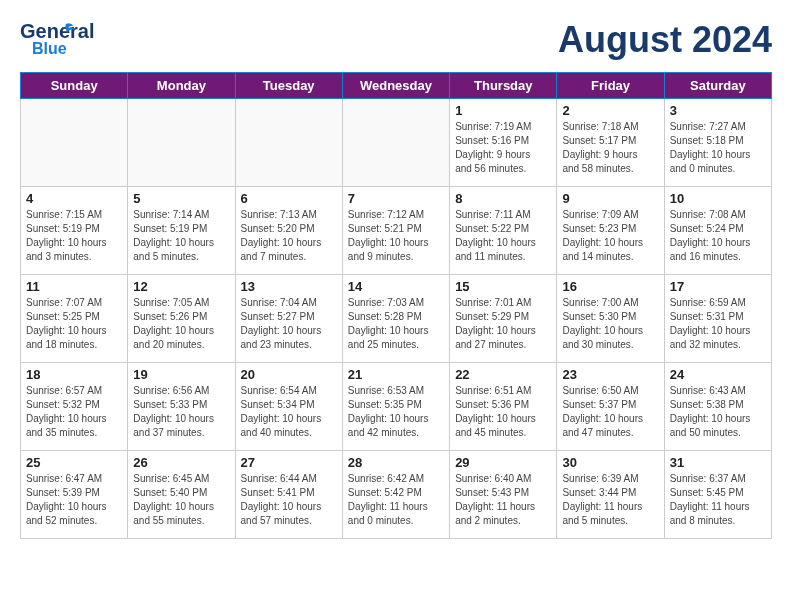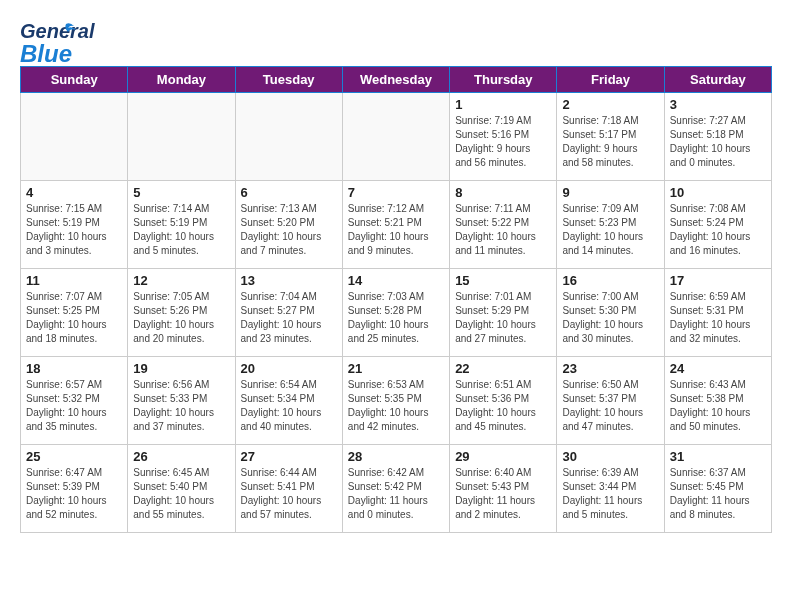--- a/index.html
+++ b/index.html
@@ -7,22 +7,21 @@
       font-family: Arial, sans-serif;
       background: #fff;
       width: 792px;
       min-height: 612px;
       padding: 20px;
     }
     .header-area {
       display: flex;
       justify-content: space-between;
       align-items: flex-start;
-      margin-bottom: 4px;
-      font-style: italic;
+      margin-bottom: 10px;
     }
     .logo {
       display: flex;
       flex-direction: column;
       align-items: flex-start;
     }
     .title-area {
       text-align: right;
     }
     .month-title {
@@ -76,25 +75,26 @@
 <body>
 
 <div class="header-area">
   <div class="logo">
     <div style="display:flex;align-items:center;gap:4px;">
       <div style="position:relative;width:50px;height:42px;">
         <span style="font-size:20px;font-weight:bold;color:#1a3a6b;position:absolute;top:0;left:0;">General</span>
         <svg style="position:absolute;top:2px;right:-8px;" width="22" height="18" viewBox="0 0 22 18">
           <path d="M10 2 Q14 0 18 4 Q14 3 12 6 Q16 4 20 8 Q14 6 12 10 Q8 6 10 2Z" fill="#1a7fd4"></path>
         </svg>
-        <span style="font-size:24px;font-weight:bold;color:#1a7fd4;position:absolute;top:20px;left:0;">Blue</span>
+        <span style="font-size:16px;font-weight:bold;color:#1a7fd4;position:absolute;top:20px;left:12px;">Blue</span>
       </div>
     </div>
   </div>
   <div class="title-area">
+    <div class="month-title">August 2024</div>
   </div>
 </div>
 
 <table class="calendar-table">
   <thead>
     <tr>
     <th>Sunday</th>
         <th>Monday</th>
         <th>Tuesday</th>
         <th>Wednesday</th>

